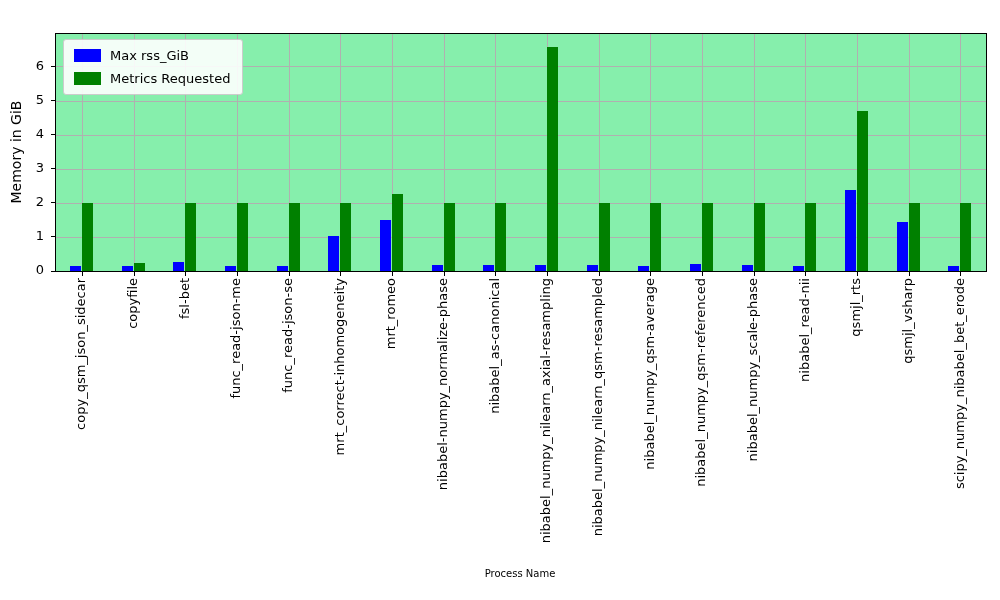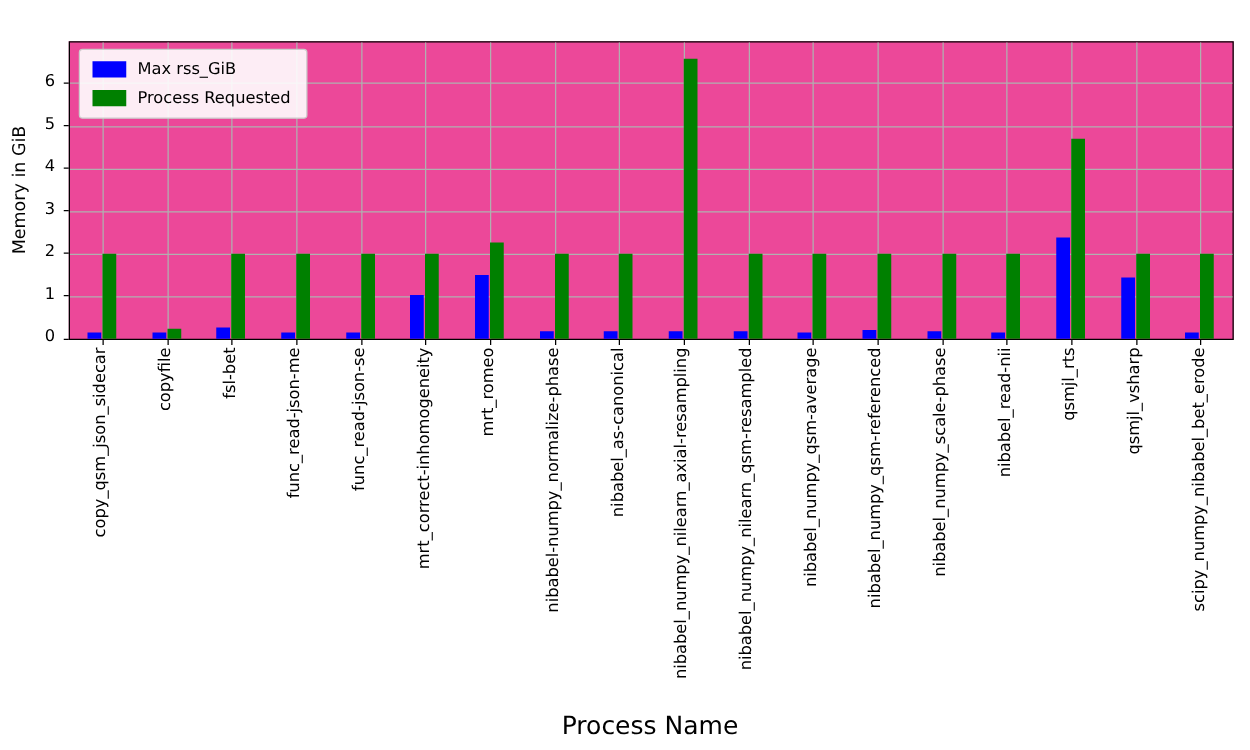--- a/index.html
+++ b/index.html
@@ -20,21 +20,21 @@
     left: 55px; top: 8px; width: 930px;
     text-align: center;
     font-size: 15px;
     color: #000000;
   }
   .plot-area {
     position: absolute;
     left: 55px; top: 33px;
     width: 930px; height: 237px;
     border: 1px solid #000000;
-    background: #ec4899;
+    background: #86efac;
     box-sizing: content-box;
   }
   .hgrid {
     position: absolute;
     left: 0; width: 100%; height: 1px;
     z-index: 0;
   }
   .slots {
     position: absolute;
     left: 0; top: 0; width: 100%; height: 100%;
@@ -97,21 +97,21 @@
     writing-mode: vertical-rl;
     transform: rotate(180deg);
     white-space: nowrap;
     font-size: 13px;
     line-height: 15px;
   }
   .xaxis-label {
     position: absolute;
     left: 55px; top: 568px; width: 930px;
     text-align: center;
-    font-size: 20px;
+    font-size: 10px;
   }
   .legend {
     position: absolute;
     left: 7px; top: 5px;
     background: rgba(255,255,255,0.9);
     border: 1px solid #cccccc;
     border-radius: 3px;
     padding: 8px 12px 8px 10px;
     display: flex;
     flex-direction: column;
@@ -270,21 +270,21 @@
         </div>
       </div>
 
     <div class="legend">
       <div class="legend-row">
         <span class="legend-swatch" style="background: rgb(0, 0, 255);"></span>
         <span class="legend-label">Max rss_GiB</span>
       </div>
       <div class="legend-row">
         <span class="legend-swatch" style="background: rgb(0, 128, 0);"></span>
-        <span class="legend-label">Process Requested</span>
+        <span class="legend-label">Metrics Requested</span>
       </div>
     </div>
   <div class="ytick-mark" style="top: 236.5px;"></div>
       <div class="ytick-mark" style="top: 202.497px;"></div>
       <div class="ytick-mark" style="top: 168.494px;"></div>
       <div class="ytick-mark" style="top: 134.491px;"></div>
       <div class="ytick-mark" style="top: 100.489px;"></div>
       <div class="ytick-mark" style="top: 66.4857px;"></div>
       <div class="ytick-mark" style="top: 32.4828px;"></div>
     </div>

